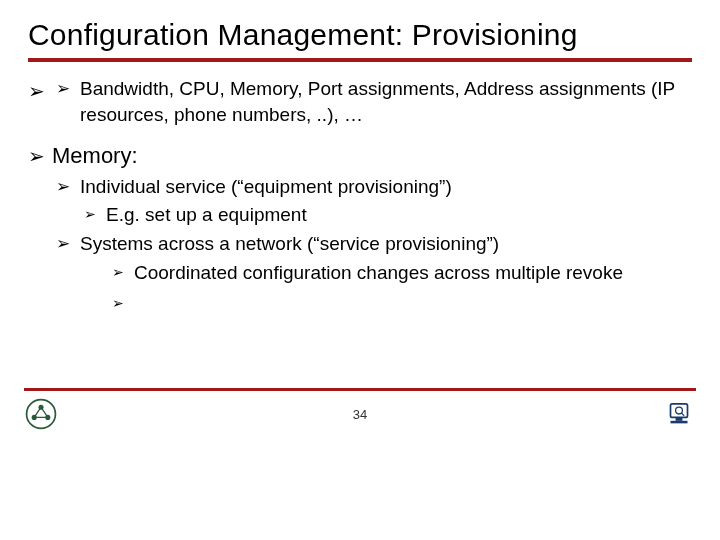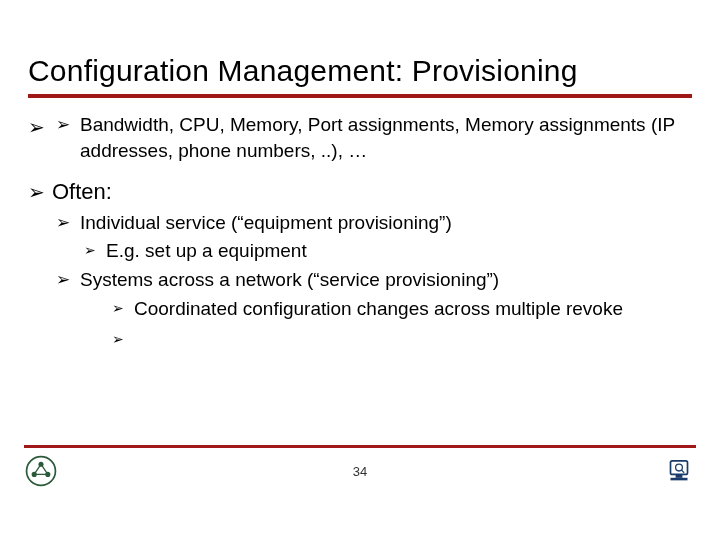--- a/index.html
+++ b/index.html
@@ -1,29 +1,29 @@
 <!DOCTYPE html>
 <html><head>
 <meta charset="utf-8">
 <style>
   * { margin: 0; padding: 0; box-sizing: border-box; }
   html, body { width: 720px; height: 540px; font-family: Arial, Helvetica, sans-serif; background: #fff; color: #000; }
-  .slide { width: 720px; height: 456px; position: relative; padding: 18px 28px 0 28px; margin-top: 36px; }
+  .slide { width: 720px; height: 456px; position: relative; padding: 18px 28px 0 28px; }
   .title { font-size: 30px; font-weight: 400; letter-spacing: 0.2px; margin-bottom: 6px; }
   .rule { height: 4px; background: #a01818; width: 100%; margin-bottom: 14px; }
   .content { font-size: 22px; line-height: 1.32; }
   .lvl1 { margin: 6px 0 4px 0; padding-left: 24px; position: relative; }
   .lvl1 > .bullet { position: absolute; left: 0; top: 2px; font-size: 20px; }
   .lvl2 { margin: 2px 0 2px 28px; padding-left: 24px; position: relative; font-size: 19px; line-height: 1.35; }
   .lvl2 > .bullet { position: absolute; left: 0; top: 2px; font-size: 17px; }
   .lvl3 { margin: 2px 0 2px 56px; padding-left: 22px; position: relative; font-size: 19px; line-height: 1.4; }
   .lvl3 > .bullet { position: absolute; left: 0; top: 3px; font-size: 14px; }
   .lvl4 { margin: 4px 0 4px 84px; padding-left: 22px; position: relative; font-size: 19px; line-height: 1.4; }
   .lvl4 > .bullet { position: absolute; left: 0; top: 3px; font-size: 14px; }
-  .footer { position: absolute; left: 0; bottom: 4px; width: 100%; padding: 0 24px; }
+  .footer { position: absolute; left: 0; bottom: 25px; width: 100%; padding: 0 24px; }
   .footer-rule { height: 3px; background: #a01818; width: 100%; margin-bottom: 6px; }
   .footer-row { display: flex; align-items: center; justify-content: space-between; }
   .footer-logo { width: 34px; height: 34px; }
   .footer-page { font-size: 13px; color: #333; flex: 1; text-align: center; }
 </style>
 </head>
 <body>
 
 <div class="slide">
 
@@ -31,26 +31,26 @@
   <div class="rule"></div>
 
   <div class="content">
 
     <div class="lvl1">
       <span class="bullet">➢</span>
     </div>
 
     <div class="lvl2">
       <span class="bullet">➢</span>
-      <span> Bandwidth,  CPU, Memory, Port assignments, Memory assignments (IP addresses, phone numbers, ..), …</span>
+      <span> Bandwidth,  CPU, Memory, Port assignments, Address assignments (IP resources, phone numbers, ..), …</span>
     </div>
 
     <div class="lvl1" style="margin-top:14px;">
       <span class="bullet">➢</span>
-      <span>Often:</span>
+      <span>Memory:</span>
     </div>
 
     <div class="lvl2">
       <span class="bullet">➢</span>
       <span>Individual service (“equipment provisioning”)</span>
     </div>
 
     <div class="lvl3">
       <span class="bullet">➢</span>
       <span>E.g. set up a equipment</span>

